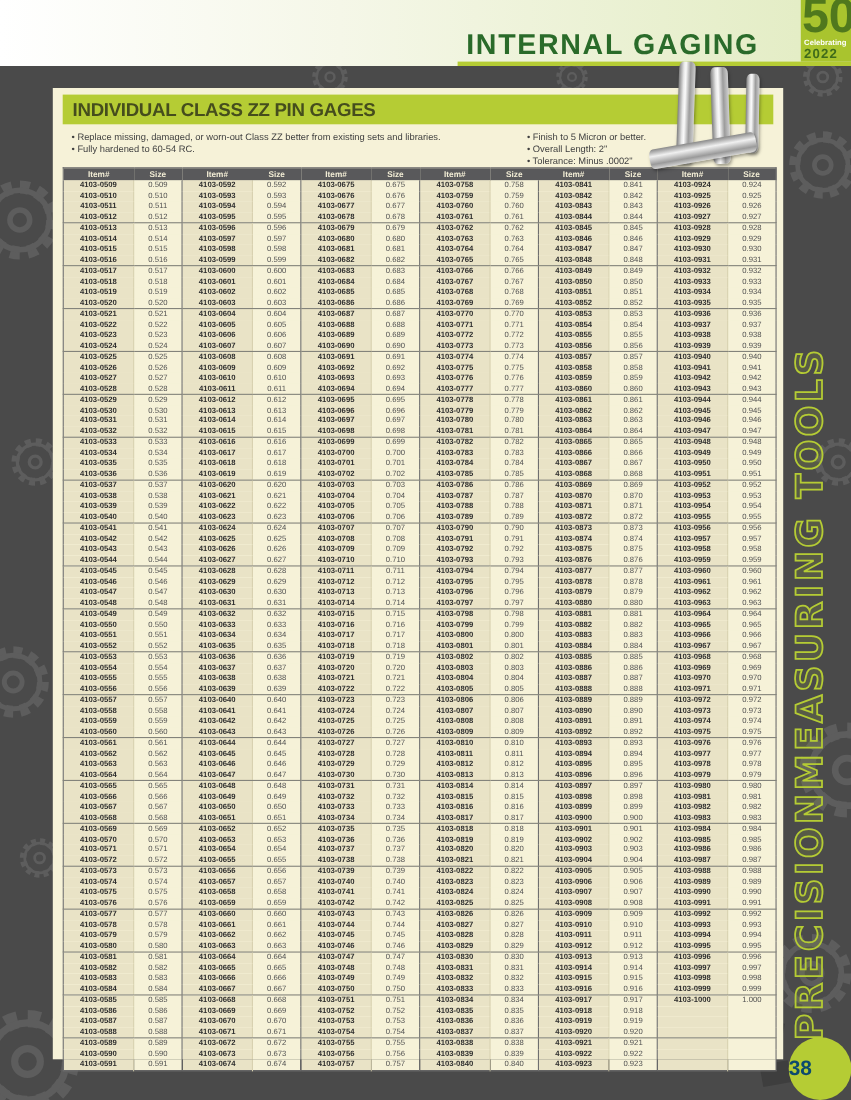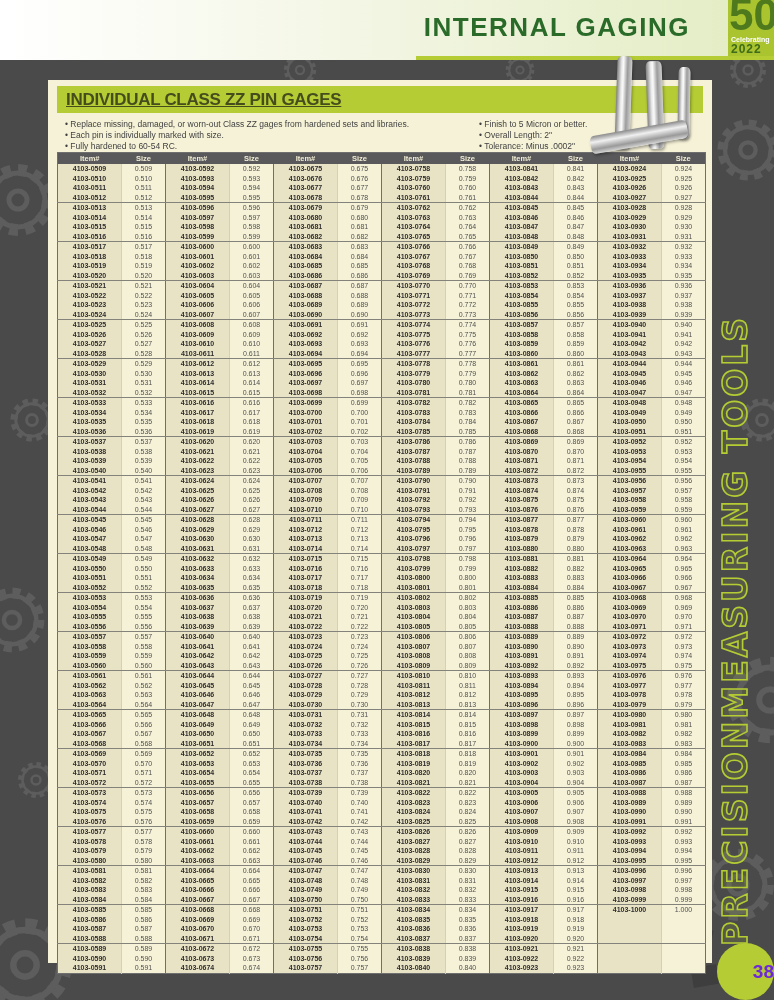--- a/index.html
+++ b/index.html
@@ -6,33 +6,33 @@
   body{width:774px;height:1000px;overflow:hidden;background:#4a4a4a;
        font-family:"Liberation Sans",sans-serif;position:relative;}
   .page{position:absolute;inset:0;overflow:hidden;}
 
   
   .bg-gears{position:absolute;left:0;top:0;z-index:0;pointer-events:none;}
 
   
   .top-banner{position:absolute;left:0;top:0;width:774px;height:60px;z-index:3;
       background:linear-gradient(90deg,#ffffff 0%,#f5f7e8 40%,#e2ecc2 100%);}
-  .page-title{position:absolute;top:12px;right:84px;margin:0;font-size:26px;font-weight:bold;
+  .page-title{position:absolute;top:25px;right:84px;margin:0;font-size:26px;font-weight:bold;
       letter-spacing:1.5px;color:#2a6b2a;white-space:nowrap;}
   .title-underline{position:absolute;left:416px;bottom:0;width:358px;height:4px;background:#b5cc34;}
   .anniversary-logo{position:absolute;right:0;top:0;width:46px;height:56px;background:#a9c42e;overflow:hidden;}
   .logo-50{position:absolute;top:-10px;left:1px;font-size:44px;font-weight:bold;color:#46711c;opacity:.9;}
   .logo-celebrating{position:absolute;bottom:13px;left:3px;font-size:7px;font-weight:bold;color:#ffffff;}
   .logo-year{position:absolute;bottom:0px;left:3px;font-size:12px;font-weight:bold;color:#3f6b1a;letter-spacing:1px;}
 
   
   .card{position:absolute;left:48px;top:80px;width:664px;height:883px;background:#f6f2d8;z-index:1;}
   .section-header{position:absolute;left:9px;top:6px;width:646px;height:27px;background:#b5cc34;
       color:#454d1d;font-weight:bold;font-size:17px;line-height:27px;padding-left:9px;
-      box-sizing:border-box;letter-spacing:-0.3px;white-space:nowrap;text-decoration:underline;}
+      box-sizing:border-box;letter-spacing:-0.3px;white-space:nowrap;}
   .bullets-row{position:absolute;left:9px;top:39px;width:646px;display:flex;}
   .bullets{list-style:none;margin:0;padding:0;}
   .bullets li{font-size:8.5px;line-height:11px;color:#3f3f3f;}
   .bullets li::before{content:"•  ";}
   .bullets.left{width:404px;padding-left:8px;}
   .bullets.right{padding-left:10px;}
 
   
   #gage-table{position:absolute;left:9px;top:72px;width:647px;}
   #gage-table table{border-collapse:collapse;table-layout:fixed;width:647px;border:1px solid #6f6f6f;}
@@ -57,22 +57,22 @@
       background:linear-gradient(180deg,#8a8a8a 0%,#f0f0f0 35%,#9a9a9a 75%,#d4d4d4 100%);}
 
   
   .side-text{position:absolute;left:716px;top:382px;height:564px;width:52px;z-index:2;
       writing-mode:vertical-rl;transform:rotate(180deg);white-space:nowrap;
       font-family:"DejaVu Sans",sans-serif;font-size:33px;font-weight:bold;letter-spacing:3px;
       color:rgba(181,204,52,0.12);-webkit-text-stroke:1.6px #b5cc34;}
 
   
   .page-number{position:absolute;left:717px;top:943px;width:57px;height:57px;border-radius:50%;
-      background:#b5cc34;text-align:right;line-height:57px;font-size:19px;font-weight:bold;
-      color:#6d28d9;z-index:4;}
+      background:#b5cc34;text-align:left;line-height:57px;font-size:19px;font-weight:bold;
+      color:#0c4a6e;z-index:4;}
 </style>
 </head>
 <body>
 
 <div class="page">
 
   <svg class="bg-gears" width="774" height="1000">
     <defs>
       <g id="gear">
         <circle r="30" fill="none" stroke="#5d5d5d" stroke-width="12" stroke-dasharray="8.5 7.2"></circle>
@@ -103,22 +103,21 @@
       <div class="logo-50">50</div>
       <div class="logo-celebrating">Celebrating</div>
       <div class="logo-year">2022</div>
     </div>
   </div>
 
   <div class="card">
     <div class="section-header">INDIVIDUAL CLASS ZZ PIN GAGES</div>
     <div class="bullets-row">
       <ul class="bullets left">
-        <li>Replace missing, damaged, or worn-out Class ZZ gages from hardened sets and libraries.</li>
-        <li>Each pin is individually marked with size.</li>
+        <li>Replace missing, damaged, or worn-out Class ZZ better from existing sets and libraries.</li>
         <li>Fully hardened to 60-54 RC.</li>
       </ul>
       <ul class="bullets right">
         <li>Finish to 5 Micron or better.</li>
         <li>Overall Length: 2"</li>
         <li>Tolerance: Minus .0002"</li>
       </ul>
     </div>
     <div id="gage-table">
         <table>

